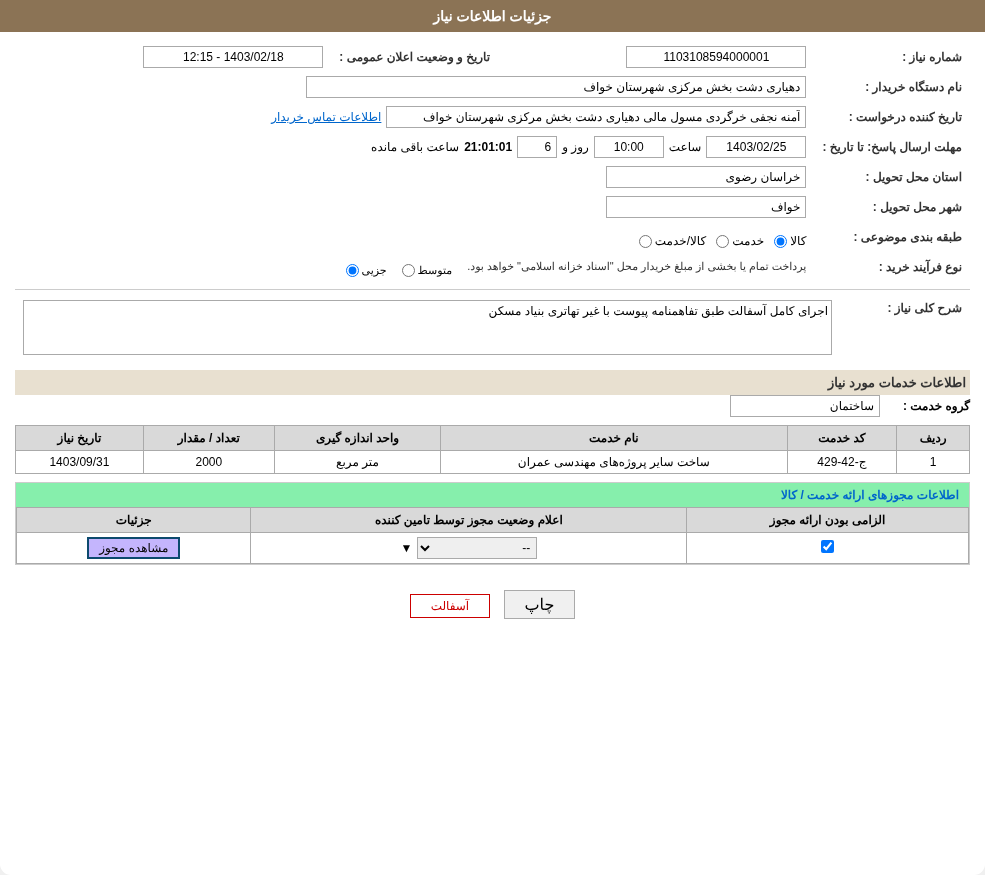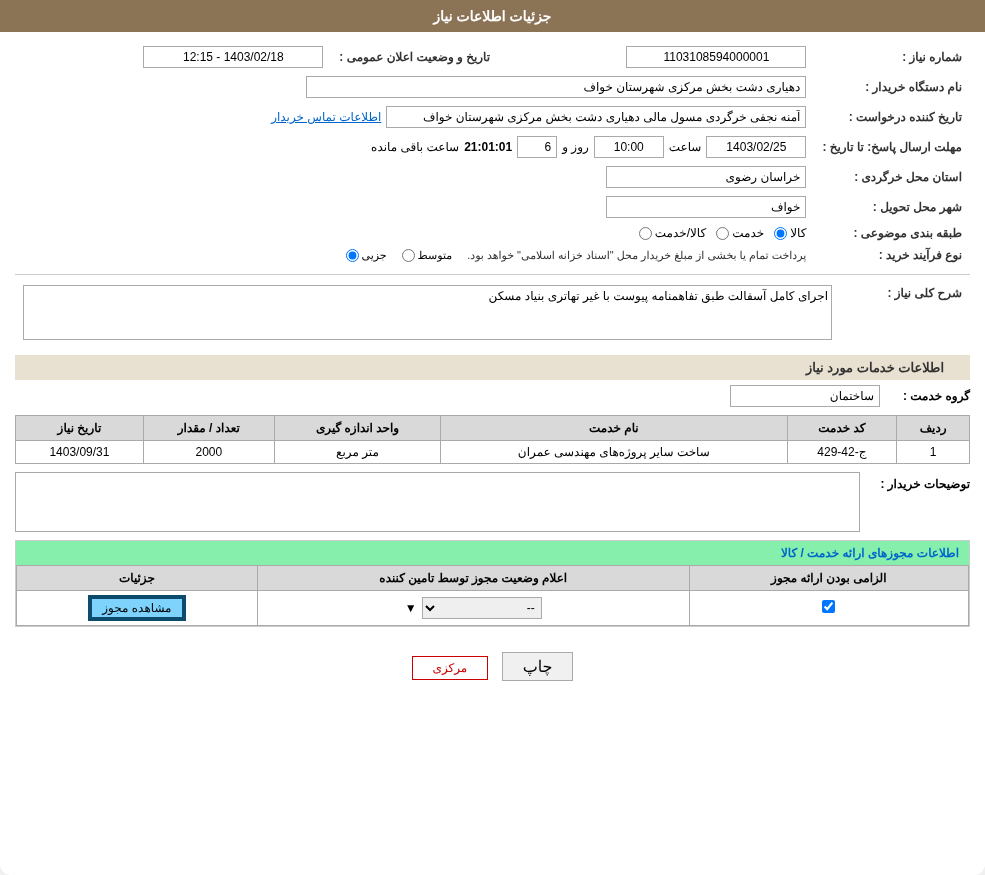--- a/index.html
+++ b/index.html
@@ -54,21 +54,21 @@
       font-family: Tahoma, Arial, sans-serif;
       font-size: 12px;
       direction: rtl;
     }
     .input-medium { width: 180px; }
     .input-small { width: 100px; }
     .input-xsmall { width: 70px; }
     .link-blue { color: #0066cc; cursor: pointer; text-decoration: underline; }
     .divider { border-top: 1px solid #ccc; margin: 6px 0; }
     .radio-group { display: flex; gap: 10px; align-items: center; flex-direction: row-reverse; justify-content: flex-end; }
-    .radio-item { display: flex; align-items: center; gap: 3px; }
+    .radio-item { display: flex; align-items: center; gap: 3px; margin-top: 8px; }
     .row-flex { display: flex; align-items: center; gap: 5px; direction: rtl; }
     .purchase-type-row { display: flex; align-items: center; gap: 15px; direction: rtl; font-size: 11px; }
     .purchase-note { color: #333; font-size: 11px; }
     .desc-textarea {
       width: 100%;
       height: 55px;
       border: 1px solid #aaa;
       font-family: Tahoma, Arial, sans-serif;
       font-size: 12px;
       direction: rtl;
@@ -140,22 +140,22 @@
       text-align: center;
       font-size: 12px;
     }
     .licenses-table td {
       border: 1px solid #aaa;
       padding: 4px 8px;
       text-align: center;
       font-size: 12px;
     }
     .btn-view {
-      background: #7dd3fc;
-      border: 4px solid #0c4a6e;
+      background: #c4b5fd;
+      border: 2px solid #0c4a6e;
       padding: 2px 10px;
       cursor: pointer;
       font-family: Tahoma, Arial, sans-serif;
       font-size: 12px;
     }
     .btn-print {
       background: #f0f0f0;
       border: 1px solid #aaa;
       padding: 4px 20px;
       cursor: pointer;
@@ -179,25 +179,24 @@
     }
     .select-small {
       border: 1px solid #aaa;
       padding: 2px;
       font-size: 12px;
       direction: rtl;
       width: 120px;
     }
     .services-section-title {
       background: #e8e0d0;
-      padding: 5px 26px;
+      padding: 5px 4px;
       font-weight: bold;
       font-size: 13px;
       color: #333;
-      margin-bottom: 5px;
     }
     .group-row {
       display: flex;
       align-items: center;
       direction: rtl;
       gap: 10px;
       margin-bottom: 8px;
     }
     .group-label {
       font-weight: bold;
@@ -255,21 +254,21 @@
               <input type="text" class="input-field input-xsmall" value="10:00" readonly="" style="text-align: center;">
               <span>روز و</span>
               <input type="text" class="input-field" style="width: 40px;" value="6" readonly="">
               <span style="font-weight:bold;">21:01:01</span>
               <span>ساعت باقی مانده</span>
             </div>
           </td>
         </tr>
 
         <tr>
-          <td class="label-cell">استان محل خرگردی :</td>
+          <td class="label-cell">استان محل تحویل :</td>
           <td class="value-cell" colspan="3">
             <input type="text" class="input-field" style="width: 200px;" value="خراسان رضوی" readonly="">
           </td>
         </tr>
 
         <tr>
           <td class="label-cell">شهر محل تحویل :</td>
           <td class="value-cell" colspan="3">
             <input type="text" class="input-field" style="width: 200px;" value="خواف" readonly="">
           </td>
@@ -350,24 +349,20 @@
         <td>1</td>
         <td>ج-42-429</td>
         <td>ساخت سایر پروژه‌های مهندسی عمران</td>
         <td>متر مربع</td>
         <td>2000</td>
         <td>1403/09/31</td>
       </tr>
         </tbody>
     </table>
 
-    <div class="buyer-notes-wrapper">
-      <span class="buyer-notes-label">توضیحات خریدار :</span>
-      <textarea class="buyer-notes-area" style=""></textarea>
-    </div>
 
     <div class="licenses-section">
       <div class="licenses-title">اطلاعات مجوزهای ارائه خدمت / کالا</div>
       <table class="licenses-table">
         <thead>
           <tr>
             <th>الزامی بودن ارائه مجوز</th>
             <th>اعلام وضعیت مجوز توسط تامین کننده</th>
             <th>جزئیات</th>
           </tr>
@@ -388,17 +383,17 @@
             <td>
               <button class="btn-view">مشاهده مجوز</button>
             </td>
           </tr>
         </tbody>
       </table>
     </div>
 
     <div class="footer-buttons">
       <button class="btn-print">چاپ</button>
-      <button class="btn-back">مرکزی</button>
+      <button class="btn-back">آسفالت</button>
     </div>
 
   </div>
 </div>
 
 </body></html>

